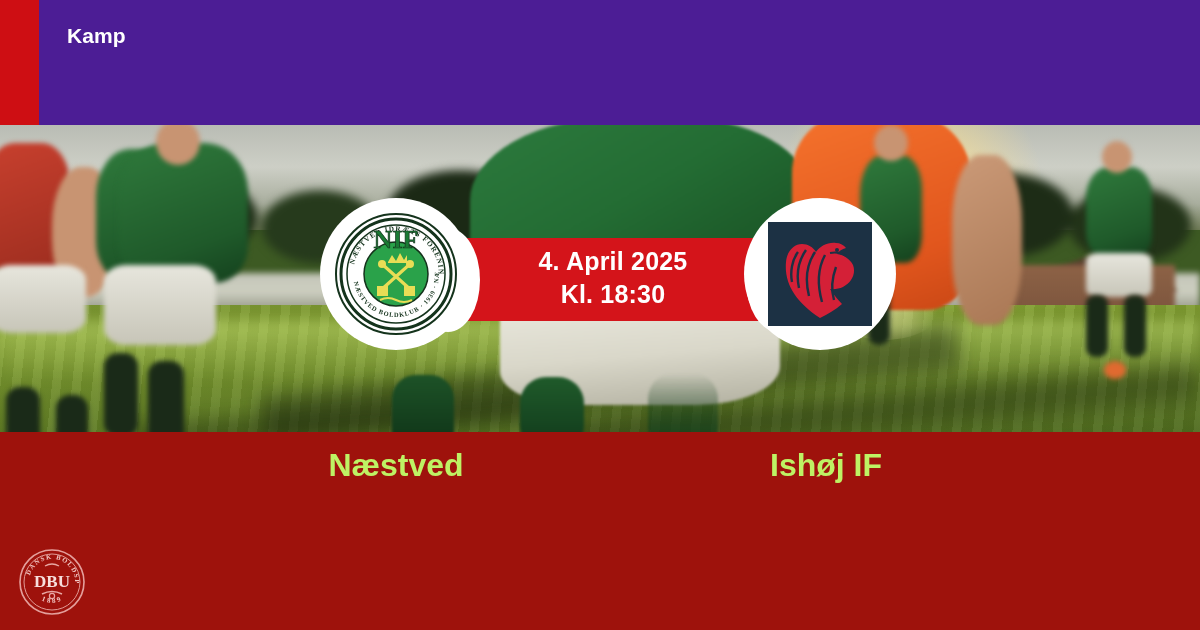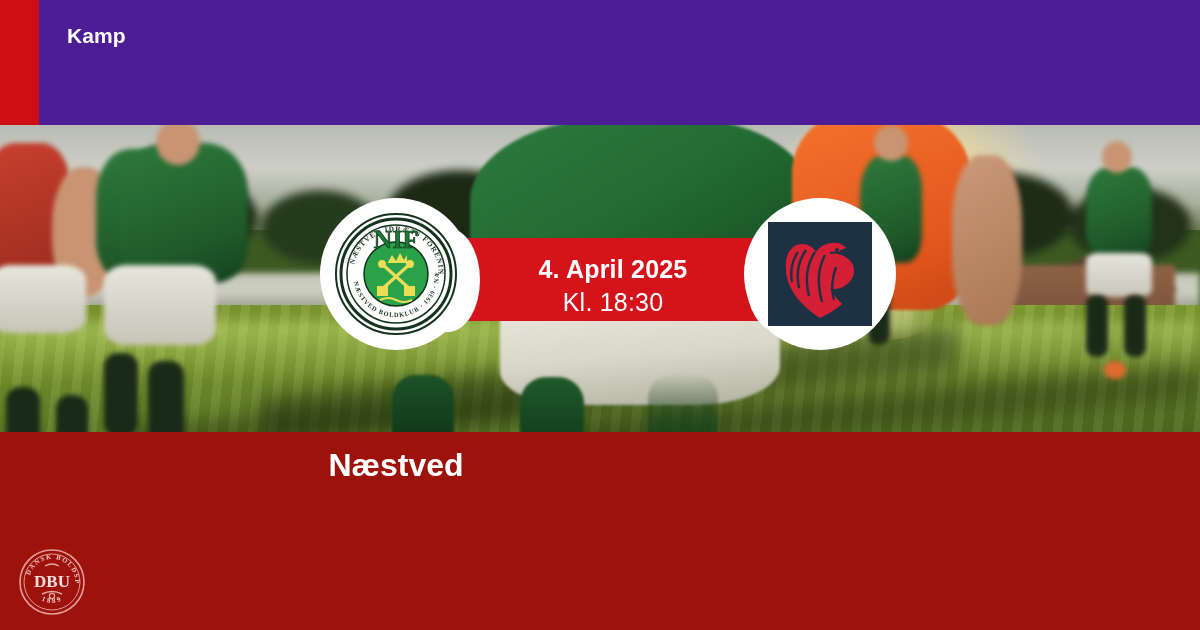--- a/index.html
+++ b/index.html
@@ -79,33 +79,33 @@
        background:linear-gradient(180deg,#25693200,#14401d);filter:blur(1.8px);}
   .bigsockL{position:absolute;left:392px;top:250px;width:62px;height:80px;border-radius:24px;
        background:linear-gradient(180deg,#1d5227,#0d3015);filter:blur(1.8px);}
 
   
   .banner{position:absolute;left:448px;top:238px;width:330px;height:83px;background:#d4141a;z-index:6;}
   .banner-notchL{position:absolute;left:416px;top:228px;width:64px;height:104px;border-radius:50%;
        background:#fff;z-index:7;}
   .banner-notchR{position:absolute;left:746px;top:228px;width:64px;height:104px;border-radius:50%;
        background:#fff;z-index:7;}
-  .banner-text{position:absolute;left:448px;top:244px;width:330px;z-index:9;text-align:center;color:#fff;margin-top:8px;}
+  .banner-text{position:absolute;left:448px;top:244px;width:330px;z-index:9;text-align:center;color:#fff;}
   .banner-text .l1{font-size:25px;font-weight:bold;line-height:34px;letter-spacing:.2px;}
-  .banner-text .l2{font-size:25px;font-weight:normal;line-height:32px;letter-spacing:.2px;}
+  .banner-text .l2{font-size:25px;font-weight:bold;line-height:32px;letter-spacing:.2px;}
 
   
   .crest{position:absolute;top:198px;width:152px;height:152px;border-radius:50%;background:#fff;z-index:8;
        display:flex;align-items:center;justify-content:center;}
   .crest-home{left:320px;}
   .crest-away{left:744px;}
 
   
   .bottom{position:absolute;left:0;top:432px;width:1200px;height:198px;background:#9e120c;}
-  .tname{position:absolute;top:447px;font-size:32px;font-weight:bold;color:#ffffff;text-align:center;width:300px;}
+  .tname{position:absolute;top:447px;font-size:32px;font-weight:bold;color:#bef264;text-align:center;width:300px;}
   .tname-home{left:246px;}
   .tname-away{left:676px;}
   .venue{position:absolute;left:0;top:505px;width:1200px;text-align:center;font-size:21px;font-weight:bold;color:#fff;}
   .dbu{position:absolute;left:18px;top:548px;width:68px;height:68px;}
 </style>
 </head>
 <body>
 
 <div class="card">
 
@@ -213,20 +213,21 @@
       <path d="M 47 30 C 39 42 37 58 41 74" stroke="#1c3144" stroke-width="2.4" fill="none"></path>
       <path d="M 57 33 C 50 46 49 62 54 80" stroke="#1c3144" stroke-width="2.4" fill="none"></path>
       <path d="M 68 45 C 64 56 63 68 66 78" stroke="#1c3144" stroke-width="2.4" fill="none"></path>
       <path d="M 62 31 C 68 30 74 31 78 34" stroke="#1c3144" stroke-width="2" fill="none"></path>
       <circle cx="69" cy="28" r="2" fill="#1c3144"></circle>
     </svg>
   </div>
 
   <div class="bottom"></div>
   <div class="tname tname-home">Næstved</div>
+  <div class="tname tname-away">Ishøj IF</div>
 
   <div class="dbu">
     <svg width="68" height="68" viewBox="0 0 68 68">
       <circle cx="34" cy="34" r="32" fill="none" stroke="#e8a8a4" stroke-width="1.6" opacity="0.95"></circle>
       <circle cx="34" cy="34" r="28" fill="none" stroke="#e8a8a4" stroke-width="1" opacity="0.9"></circle>
       <defs>
         <path id="dbuTop" d="M 34,34 m -23,0 a 23,23 0 1,1 46,0" fill="none"></path>
         <path id="dbuBot" d="M 13,34 a 21,21 0 0,0 42,0" fill="none"></path>
       </defs>
       <text font-family="'Liberation Serif', serif" font-size="6.6" font-weight="bold" fill="#f3c9c6" letter-spacing="1.4">

